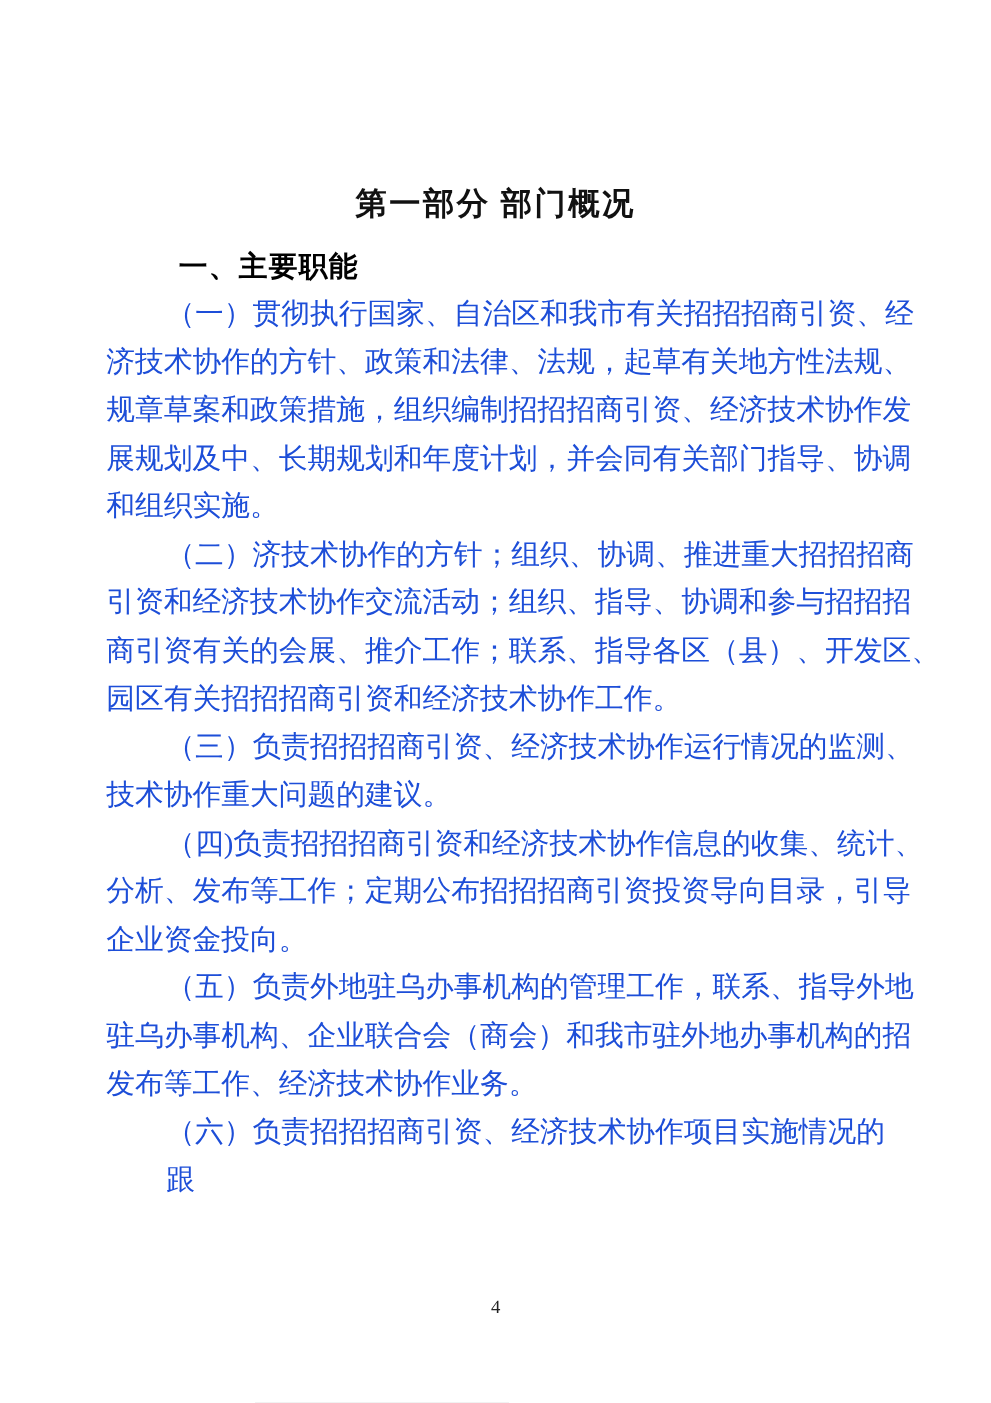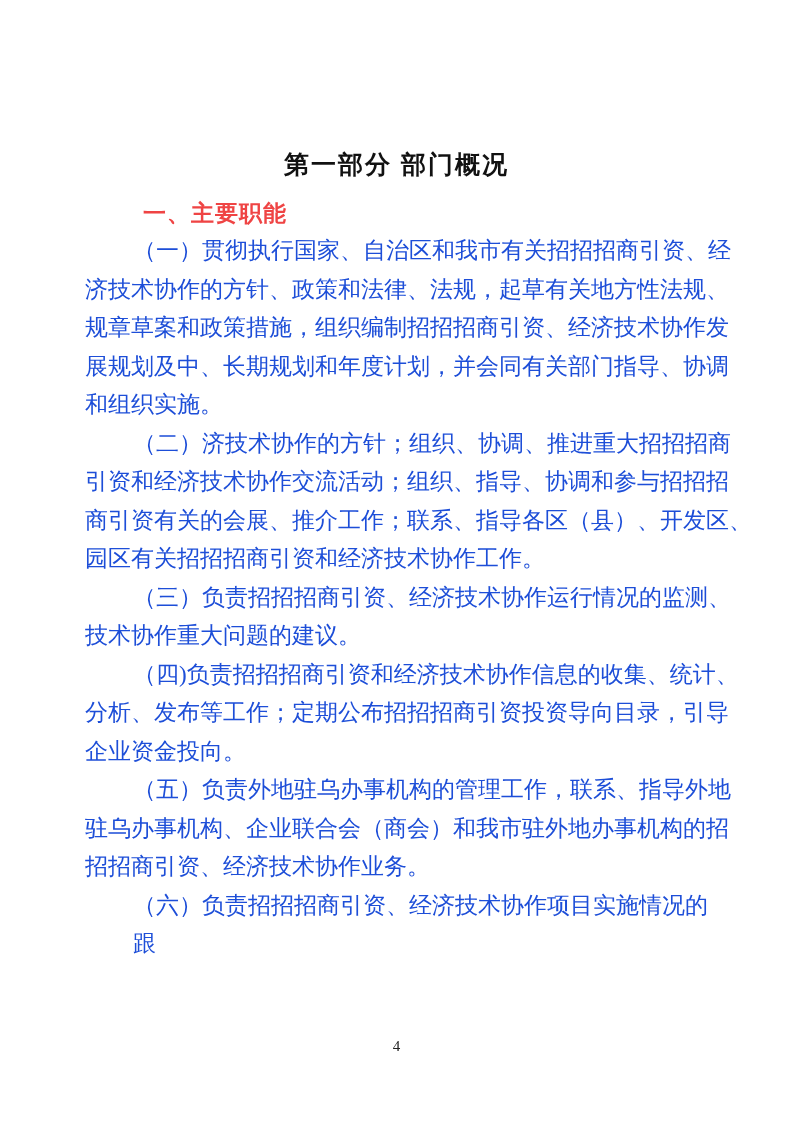--- a/index.html
+++ b/index.html
@@ -19,36 +19,36 @@
   }
   .content {
     position: absolute;
     left: 85px;
     top: 148px;
     width: 623px;
   }
   .doc-title {
     margin: 0;
     text-align: center;
-    font-family: Liberation Sans, sans-serif;
+    font-family: Liberation Serif, serif;
     font-weight: bold;
     font-size: 25px;
     line-height: 32px;
     letter-spacing: 2px;
     color: #111111;
   }
   .section-heading {
     margin: 16px 0 0 0;
     padding-left: 58px;
     font-family: "Liberation Sans", "DejaVu Sans", sans-serif;
     font-weight: bold;
     font-size: 23px;
     line-height: 34px;
     letter-spacing: 1px;
-    color: #ef4444;
+    color: #000000;
   }
   .body-text {
     margin-top: 2px;
   }
   .para {
     margin: 0;
   }
   .line {
     font-size: 23px;
     line-height: 38.5px;
@@ -103,21 +103,21 @@
           <div class="line last">技术协作重大问题的建议。</div>
         </div>
         <div class="para">
           <div class="line first">（四)负责招招招商引资和经济技术协作信息的收集、统计、</div>
           <div class="line">分析、发布等工作；定期公布招招招商引资投资导向目录，引导</div>
           <div class="line last">企业资金投向。</div>
         </div>
         <div class="para">
           <div class="line first">（五）负责外地驻乌办事机构的管理工作，联系、指导外地</div>
           <div class="line">驻乌办事机构、企业联合会（商会）和我市驻外地办事机构的招</div>
-          <div class="line last">招招商引资、经济技术协作业务。</div>
+          <div class="line last">发布等工作、经济技术协作业务。</div>
         </div>
         <div class="para">
           <div class="line first last">（六）负责招招招商引资、经济技术协作项目实施情况的跟</div>
         </div>
       </div>
   </div>
   <div class="page-footer">4</div>
 </div>
 
 </body></html>

